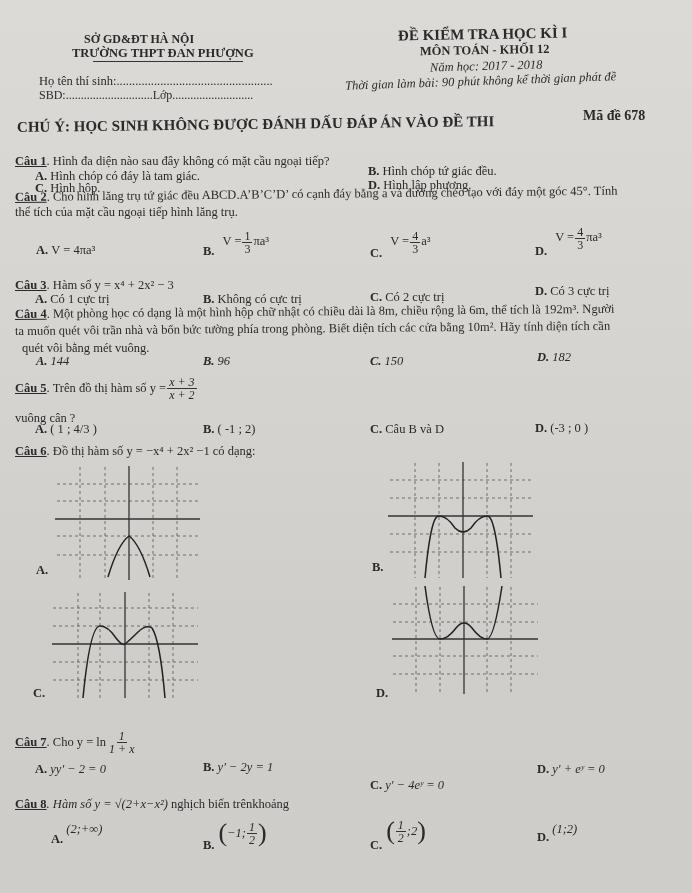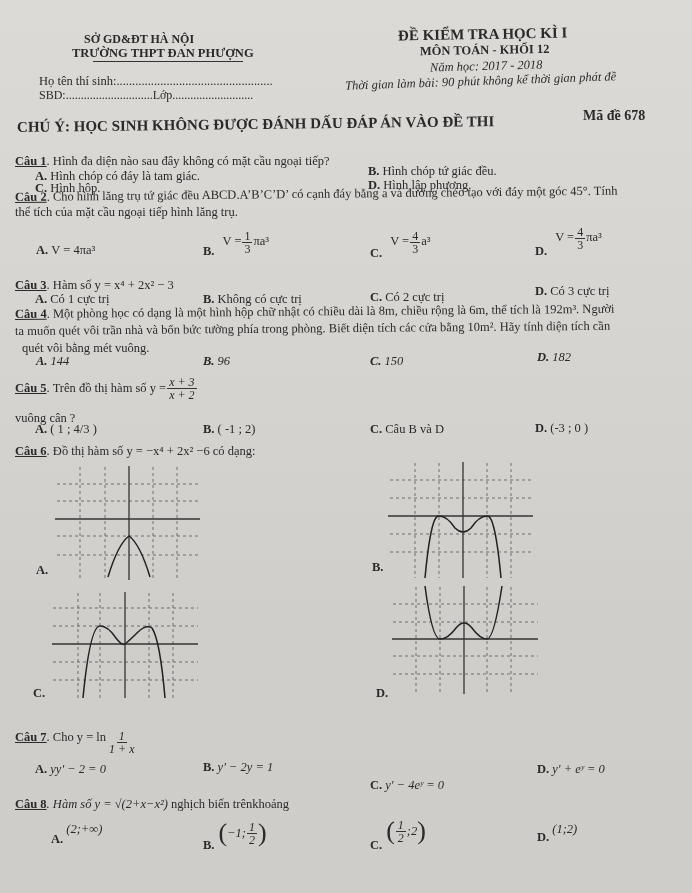--- a/index.html
+++ b/index.html
@@ -106,21 +106,21 @@
       <span class="num">x + 3</span>
       <span class="den">x + 2</span>
     </span>
 </div>
 <div class="abs q" style="left:15px;top:411px;">vuông cân ?</div>
 <div class="abs opt" style="left:35px;top:422px;"><span class="optl">A.</span> <span>( 1 ; 4/3 )</span></div>
 <div class="abs opt" style="left:203px;top:422px;"><span class="optl">B.</span> <span>( -1 ; 2)</span></div>
 <div class="abs opt" style="left:370px;top:422px;"><span class="optl">C.</span> <span>Câu B và D</span></div>
 <div class="abs opt" style="left:535px;top:421px;"><span class="optl">D.</span> <span>(-3 ; 0 )</span></div>
 
-<div class="abs q" style="left:15px;top:444px;"><span class="qnum">Câu 6</span><span>. Đồ thị hàm số y = −x⁴ + 2x² −6 có dạng:</span></div>
+<div class="abs q" style="left:15px;top:444px;"><span class="qnum">Câu 6</span><span>. Đồ thị hàm số y = −x⁴ + 2x² −1 có dạng:</span></div>
 
 <div class="abs opt" style="left:36px;top:563px;font-weight:bold;">A.</div>
 <div class="graph" style="left:52px;top:462px;">
   <svg width="150" height="120" viewBox="0 0 150 120">
     <g stroke="#555" stroke-width="0.8" stroke-dasharray="3,3" fill="none">
       <line x1="5" y1="22" x2="148" y2="22"></line>
         <line x1="5" y1="39" x2="148" y2="39"></line>
       <line x1="5" y1="74" x2="148" y2="74"></line>
         <line x1="5" y1="93" x2="148" y2="93"></line>
       <line x1="28" y1="5" x2="28" y2="118"></line>
@@ -184,21 +184,21 @@
         <line x1="50" y1="3" x2="50" y2="110"></line>
       <line x1="97" y1="3" x2="97" y2="110"></line>
         <line x1="121" y1="3" x2="121" y2="110"></line>
     </g>
     <line x1="2" y1="55" x2="148" y2="55" stroke="#333" stroke-width="1.3"></line>
     <line x1="74" y1="2" x2="74" y2="110" stroke="#333" stroke-width="1.3"></line>
     <path d="M35,2 Q42,55 50,55 Q58,55 66,44 Q74,34 82,44 Q90,55 97,55 Q104,55 112,2" stroke="#222" stroke-width="1.5" fill="none"></path>
   </svg>
 </div>
 
-<div class="abs q" style="left:15px;top:730px;display:flex;align-items:flex-start;">
+<div class="abs q" style="left:15px;top:730px;display:flex;align-items:center;">
   <span class="qnum">Câu 7</span>
     <span>. Cho y = ln</span>
   <span class="frac math">
       <span class="num">1</span>
       <span class="den">1 + x</span>
     </span>
 </div>
 <div class="abs opt" style="left:35px;top:762px;"><span class="optl">A.</span> <span class="math">yy' − 2 = 0</span></div>
 <div class="abs opt" style="left:203px;top:760px;"><span class="optl">B.</span> <span class="math">y' − 2y = 1</span></div>
 <div class="abs opt" style="left:370px;top:758px;margin-top:20px;"><span class="optl">C.</span> <span class="math">y' − 4eʸ = 0</span></div>

